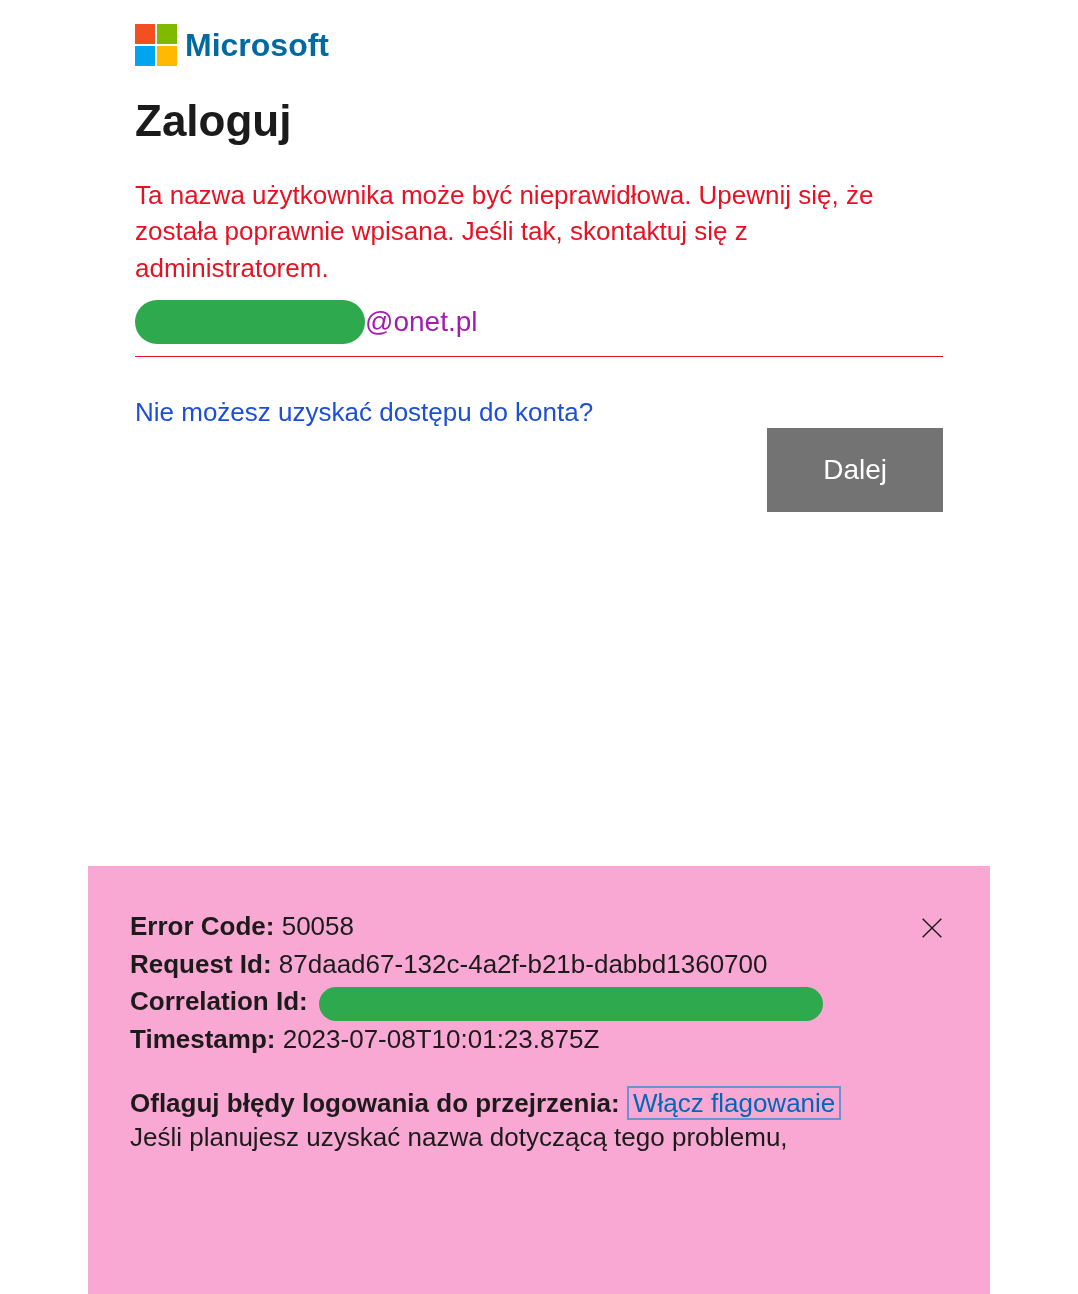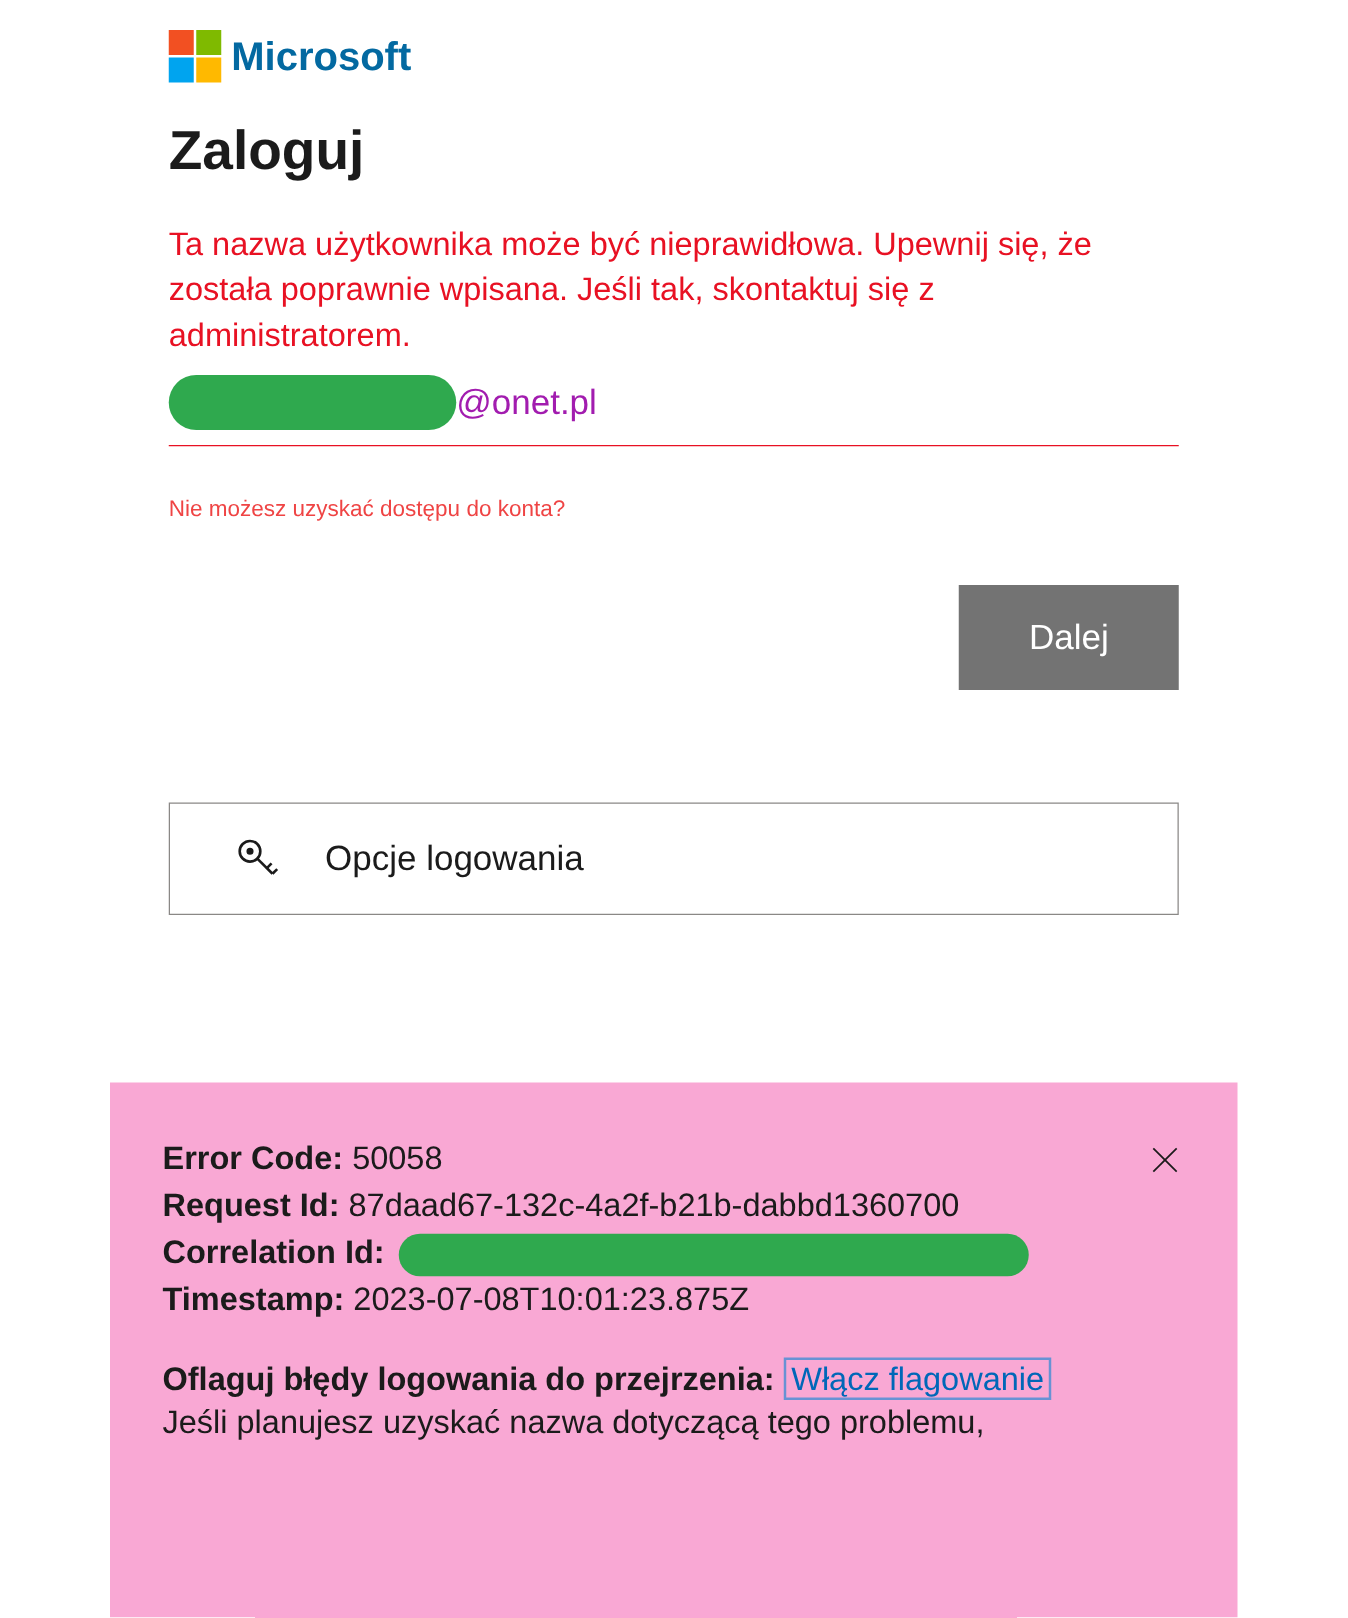--- a/index.html
+++ b/index.html
@@ -66,25 +66,24 @@
       height: 44px;
       background: #2fa94e;
       border-radius: 22px;
       margin-right: 0;
     }
     .input-domain {
       font-size: 28px;
       color: #a21caf;
     }
     .access-link {
-      font-size: 18px;
-      color: #ef4444;
+      font-size: 26px;
+      color: #1d4ed8;
       text-decoration: none;
       display: inline-block;
-      margin-bottom: 50px;
     }
     .button-row {
       display: flex;
       justify-content: flex-end;
       margin-bottom: 90px;
     }
     .next-button {
       background: #737373;
       color: #fff;
       border: none;
@@ -179,32 +178,20 @@
     <span class="redact-pill"></span>
     <span class="input-domain">@onet.pl</span>
   </div>
 
   <a href="#" class="access-link">Nie możesz uzyskać dostępu do konta?</a>
 
   <div class="button-row">
     <button class="next-button">Dalej</button>
   </div>
 
-  <div class="signin-options">
-    <span class="key-icon">
-      <svg viewBox="0 0 24 24" fill="none" stroke="#1b1b1b" stroke-width="1.4">
-        <circle cx="8" cy="8" r="5.5"></circle>
-        <circle cx="8" cy="8" r="1.2" fill="#1b1b1b"></circle>
-        <line x1="11.9" y1="11.9" x2="20" y2="20"></line>
-        <line x1="17" y1="17" x2="19.5" y2="14.5"></line>
-        <line x1="20" y1="20" x2="22.5" y2="17.5"></line>
-      </svg>
-    </span>
-    <span class="signin-options-text">Opcje logowania</span>
-  </div>
 </div>
 
 <div class="debug-panel">
   <span class="close-x">
     <svg width="28" height="28" viewBox="0 0 24 24" stroke="#1b1b1b" stroke-width="1.2">
       <line x1="4" y1="4" x2="20" y2="20"></line>
       <line x1="20" y1="4" x2="4" y2="20"></line>
     </svg>
   </span>
 

